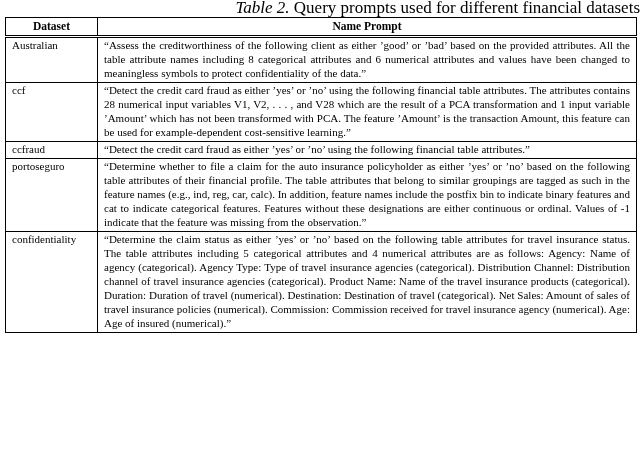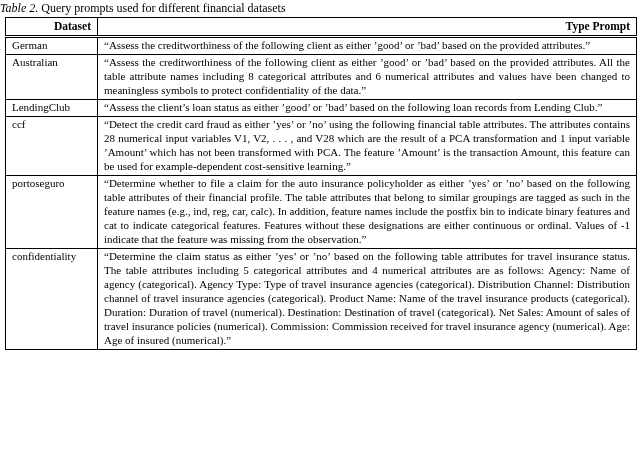--- a/index.html
+++ b/index.html
@@ -14,22 +14,22 @@
     -webkit-font-smoothing: antialiased;
   }
   .page {
     width: 640px;
     height: 475px;
     box-sizing: border-box;
     padding-top: 1px;
     overflow: hidden;
   }
   .caption {
-    text-align: left;
-    font-size: 12px;
+    text-align: right;
+    font-size: 17px;
     line-height: 14px;
     margin: 0 0 2px 0;
     white-space: nowrap;
   }
   .caption .cap-label { font-style: italic; }
   table.prompts {
     border-collapse: collapse;
     table-layout: fixed;
     width: 631px;
     margin-left: 5px;
@@ -39,21 +39,21 @@
     border: 1px solid #000000;
     font-size: 11px;
     line-height: 14px;
     vertical-align: top;
     padding: 0px 6px 2px 6px;
   }
   table.prompts col.c-dataset { width: 92px; }
   table.prompts col.c-prompt  { width: 539px; }
   table.prompts thead th {
     font-weight: bold;
-    text-align: right;
+    text-align: center;
     font-size: 11.5px;
     border-bottom: 3px double #000000;
     padding-top: 1px;
   }
   td.cell-dataset {
     text-align: left;
     white-space: nowrap;
     overflow: hidden;
   }
   td.cell-prompt {
@@ -71,39 +71,35 @@
   </div>
 
   <table class="prompts">
     <colgroup>
       <col class="c-dataset">
       <col class="c-prompt">
     </colgroup>
     <thead>
       <tr>
         <th>Dataset</th>
-        <th>Type Prompt</th>
+        <th>Name Prompt</th>
       </tr>
     </thead>
     <tbody>
-      <tr>
-        <td class="cell-dataset">German</td>
-        <td class="cell-prompt">“Assess the creditworthiness of the following client as either ’good’ or ’bad’ based on the provided attributes.”</td>
-      </tr>
       <tr>
         <td class="cell-dataset">Australian</td>
         <td class="cell-prompt">“Assess the creditworthiness of the following client as either ’good’ or ’bad’ based on the provided attributes. All the table attribute names including 8 categorical attributes and 6 numerical attributes and values have been changed to meaningless symbols to protect confidentiality of the data.”</td>
       </tr>
       <tr>
-        <td class="cell-dataset">LendingClub</td>
-        <td class="cell-prompt">“Assess the client’s loan status as either ’good’ or ’bad’ based on the following loan records from Lending Club.”</td>
+        <td class="cell-dataset">ccf</td>
+        <td class="cell-prompt">“Detect the credit card fraud as either ’yes’ or ’no’ using the following financial table attributes. The attributes contains 28 numerical input variables V1, V2, . . . , and V28 which are the result of a PCA transformation and 1 input variable ’Amount’ which has not been transformed with PCA. The feature ’Amount’ is the transaction Amount, this feature can be used for example-dependent cost-sensitive learning.”</td>
       </tr>
       <tr>
-        <td class="cell-dataset">ccf</td>
-        <td class="cell-prompt">“Detect the credit card fraud as either ’yes’ or ’no’ using the following financial table attributes. The attributes contains 28 numerical input variables V1, V2, . . . , and V28 which are the result of a PCA transformation and 1 input variable ’Amount’ which has not been transformed with PCA. The feature ’Amount’ is the transaction Amount, this feature can be used for example-dependent cost-sensitive learning.”</td>
+        <td class="cell-dataset">ccfraud</td>
+        <td class="cell-prompt">“Detect the credit card fraud as either ’yes’ or ’no’ using the following financial table attributes.”</td>
       </tr>
       <tr>
         <td class="cell-dataset">portoseguro</td>
         <td class="cell-prompt">“Determine whether to file a claim for the auto insurance policyholder as either ’yes’ or ’no’ based on the following table attributes of their financial profile. The table attributes that belong to similar groupings are tagged as such in the feature names (e.g., ind, reg, car, calc). In addition, feature names include the postfix bin to indicate binary features and cat to indicate categorical features. Features without these designations are either continuous or ordinal. Values of -1 indicate that the feature was missing from the observation.”</td>
       </tr>
       <tr>
         <td class="cell-dataset">confidentiality</td>
         <td class="cell-prompt">“Determine the claim status as either ’yes’ or ’no’ based on the following table attributes for travel insurance status. The table attributes including 5 categorical attributes and 4 numerical attributes are as follows: Agency: Name of agency (categorical). Agency Type: Type of travel insurance agencies (categorical). Distribution Channel: Distribution channel of travel insurance agencies (categorical). Product Name: Name of the travel insurance products (categorical). Duration: Duration of travel (numerical). Destination: Destination of travel (categorical). Net Sales: Amount of sales of travel insurance policies (numerical). Commission: Commission received for travel insurance agency (numerical). Age: Age of insured (numerical).”</td>
       </tr>
     </tbody>

